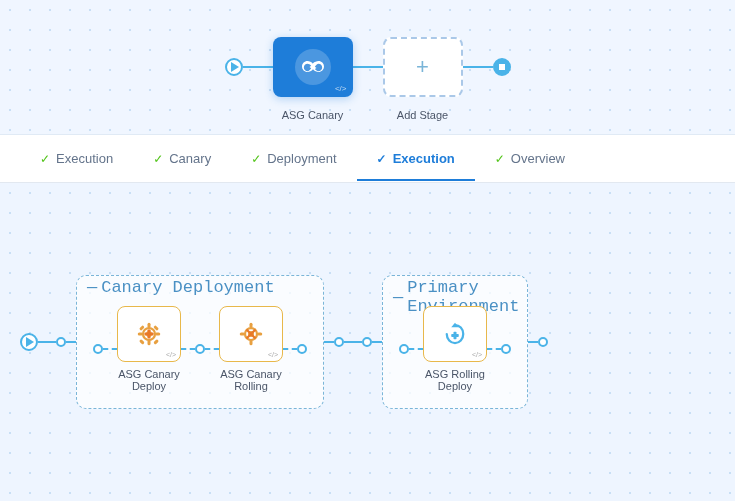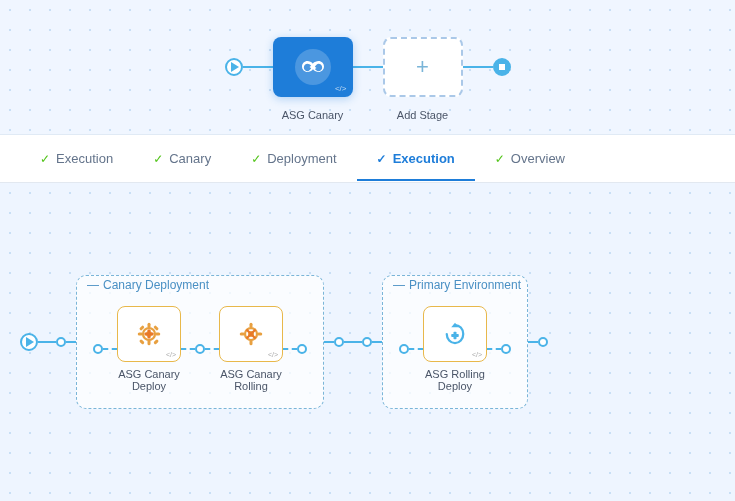--- a/index.html
+++ b/index.html
@@ -203,25 +203,26 @@
       position: relative;
       display: flex;
       align-items: center;
       gap: 0;
     }
 
     .deploy-group-label {
       position: absolute;
       top: 2px;
       left: 10px;
-      font-size: 12px;
+      font-size: 17px;
       color: #4a90c4;
       display: flex;
       align-items: center;
       gap: 4px;
+      font-family: Liberation Mono, monospace;
     }
 
     .deploy-group-label::before {
       content: '—';
       color: #4a90c4;
     }
 
     .mini-circle {
       width: 10px;
       height: 10px;

